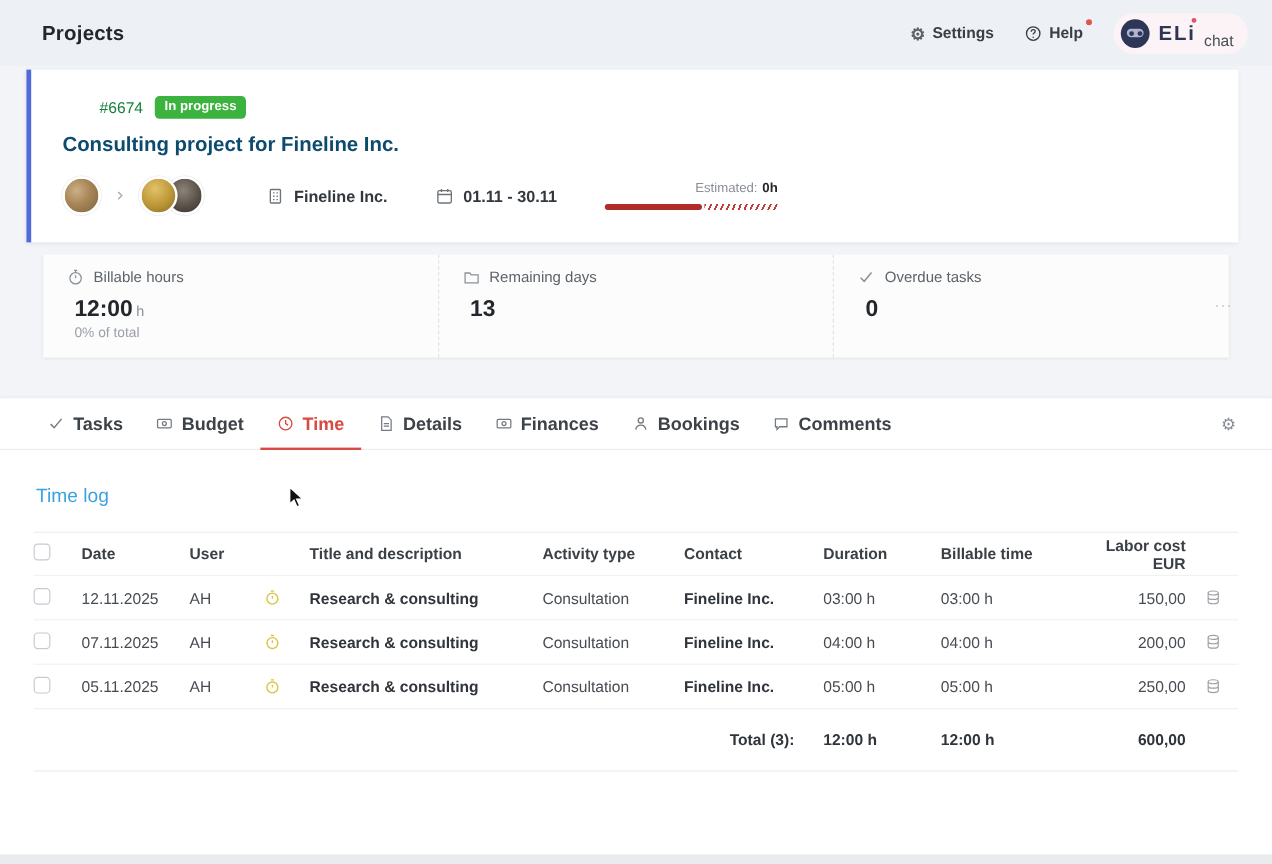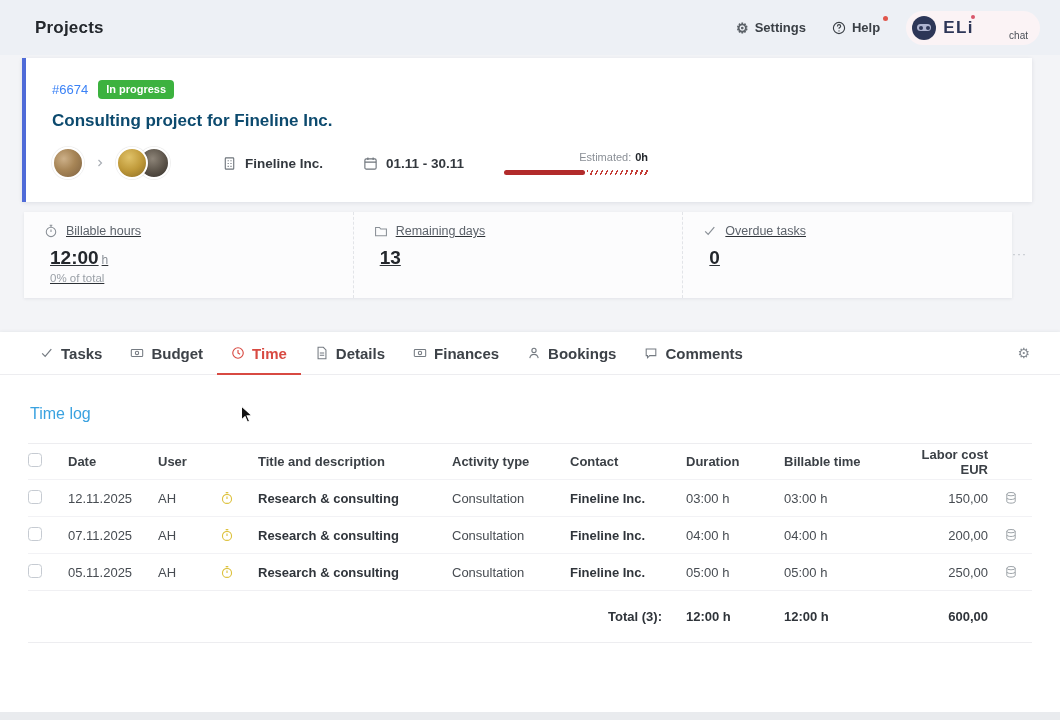--- a/index.html
+++ b/index.html
@@ -21,31 +21,31 @@
   .eli-pill { display:flex; align-items:center; gap:7px; height:34px; padding:0 12px 0 6px;
               background:#fbf3f5; border-radius:17px; cursor:pointer; }
   .robot { width:24px; height:24px; border-radius:50%; background:#2d3657; display:flex;
            align-items:center; justify-content:center; }
   .robot-goggles { width:14px; height:7px; background:#aeb3cf; border-radius:4px; display:flex;
                    align-items:center; justify-content:space-around; }
   .robot-goggles i { width:4px; height:4px; border-radius:50%; background:#2d3657; }
   .eli-brand { font-size:17px; font-weight:800; letter-spacing:1.5px; color:#2d3657; position:relative; }
   .eli-brand .i-dot { position:absolute; top:-3px; right:-1px; width:4px; height:4px;
                       border-radius:50%; background:#d8566a; }
-  .eli-suffix { font-size:10px; color:#4a4f57; align-self:flex-end; margin-bottom:4px;margin-left:28px; }
+  .eli-suffix { font-size:13px; color:#4a4f57; align-self:flex-end; margin-bottom:4px; }
 
   
   .band { position:absolute; left:0; top:55px; width:1060px; height:277px; background:#f3f4f7; }
 
   
   .card { position:absolute; left:22px; top:58px; width:1010px; height:144px; background:#fff;
           border-left:4px solid #4f6bd8; box-shadow:0 1px 4px rgba(25,35,65,.10);
           padding:22px 24px 0 26px; }
   .card-row1 { display:flex; align-items:center; }
-  .proj-id { font-size:13px; color:#3b82f6; margin-right:10px; }
+  .proj-id { font-size:13px; color:#15803d; margin-right:10px;margin-left:31px; }
   .badge { font-size:11px; font-weight:700; color:#fff; background:#3cb23f; border-radius:4px;
            padding:3px 8px 4px; }
   .card-buttons { margin-left:auto; display:flex; gap:14px; }
   .btn { display:flex; align-items:center; gap:7px; background:#f0f2f4; border:none; border-radius:6px;
          padding:7px 13px; font-size:13px; font-weight:700; color:#33373d; cursor:pointer;
          font-family:"Liberation Sans", sans-serif; }
   .btn svg { color:#4a4f55; }
   .card-title { font-size:17px; font-weight:700; color:#0c4a6e; margin-top:12px; }
   .card-row3 { display:flex; align-items:center; margin-top:16px; }
   .avatars { display:flex; align-items:center; }
@@ -63,22 +63,22 @@
   .progress-wrap { margin-left:40px; width:144px; }
   .progress-label { display:flex; justify-content:flex-end; gap:4px; font-size:11px;
                     color:#8a8f96; margin-bottom:6px; }
   .progress-label b { color:#23272c; }
   .progress-bar { display:flex; align-items:center; height:6px; }
   .progress-solid { width:56%; height:5px; background:#b22b2b; border-radius:3px; }
   .progress-hatch { flex:1; height:5px; margin-left:2px;
     background:repeating-linear-gradient(115deg, #c43b35 0px, #c43b35 1.5px, transparent 1.5px, transparent 4.5px); }
 
   
-  .stats { position:absolute; left:24px; top:212px; width:988px; height:86px; background:#fcfcfd;
-           box-shadow:0 1px 3px rgba(25,35,65,.08); display:flex;text-decoration:underline; }
+  .stats { position:absolute; left:36px; top:212px; width:988px; height:86px; background:#fcfcfd;
+           box-shadow:0 1px 3px rgba(25,35,65,.08); display:flex; }
   .stat { flex:1; padding:12px 0 0 20px; }
   .stat:not(:last-child) { border-right:1px dashed #e2e4e8; }
   .stat-top { display:flex; align-items:center; gap:8px; font-size:12.5px; color:#5d636b; }
   .stat-top svg { color:#8a9097; }
   .stat-value { margin:9px 0 0 6px; font-size:19px; font-weight:700; color:#23272c; }
   .stat-unit { font-size:12px; font-weight:400; color:#8a9097; margin-left:3px; }
   .stat-sub { margin:3px 0 0 6px; font-size:11.5px; color:#9aa0a7; }
   .stats-more { position:absolute; left:1012px; top:247px; font-size:12px; color:#b4b9bf;
                 letter-spacing:1px; cursor:pointer; }
 

